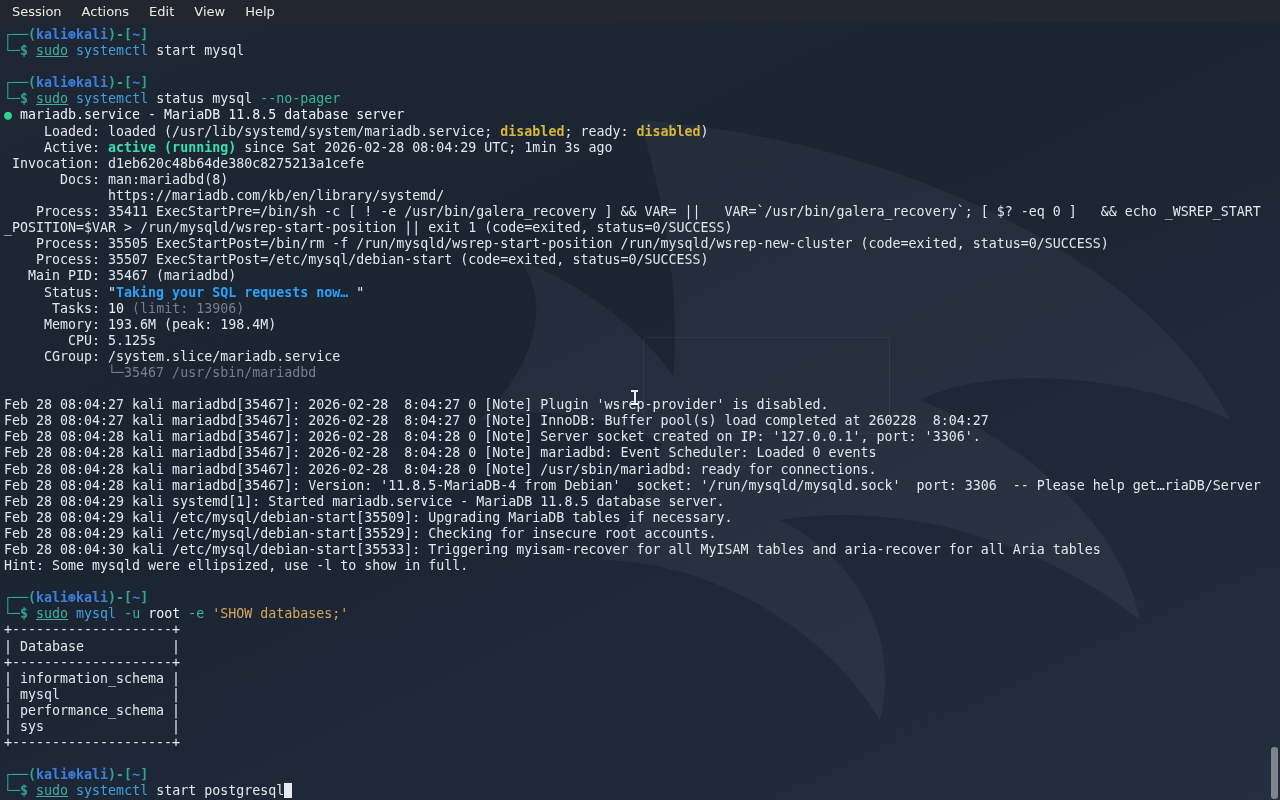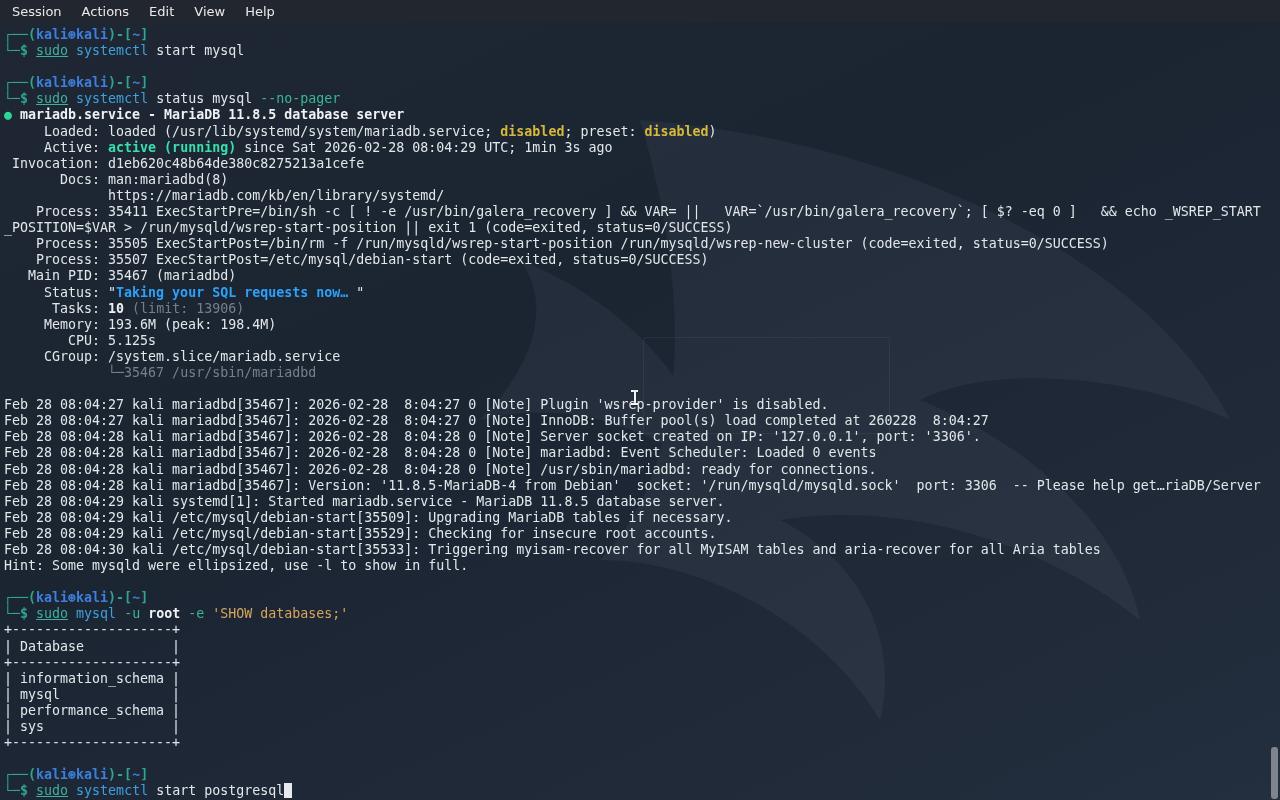--- a/index.html
+++ b/index.html
@@ -17,21 +17,21 @@
   .frame{color:#2fa493;font-weight:bold;}
   .user{color:#3d7fdd;font-weight:bold;}
   .sudo{color:#3faf9d;text-decoration:underline;margin-top:24px;}
   .cmd{color:#3ea1dd;}
   .opt{color:#36b797;margin-top:40px;}
   .str{color:#d7a55b;}
   .yb{color:#d6b93c;font-weight:bold;}
   .gb{color:#38dfae;font-weight:bold;}
   .bb{color:#2da1f8;font-weight:bold;}
   .dot{color:#2fd597;}
-  .hdr{font-weight:bold;color:#eef2f4;}
+  .hdr{font-weight:normal;color:#eef2f4;}
   .dim{color:#76808a;}
   .cursor{background:#e6eaee;color:transparent;}
   
   #watermark{position:absolute;left:0;top:0;width:1280px;height:800px;pointer-events:none;opacity:.05;}
   #ghost-box{position:absolute;left:643px;top:337px;width:245px;height:95px;border:1px solid rgba(200,215,235,.07);
              border-radius:3px;pointer-events:none;}
   
   #scrollbar-thumb{position:absolute;right:2px;top:747px;width:7px;height:52px;border-radius:3px;
                    background:#80858d;}
   
@@ -59,21 +59,21 @@
   </svg>
   <div id="ghost-box"></div>
 
   <div id="terminal">
       <div class="tline"><span class="frame">┌──(</span><span class="user">kali⊛kali</span><span class="frame">)-[</span><span class="user">~</span><span class="frame">]</span></div>
       <div class="tline"><span class="frame">└─$</span><span> </span><span class="sudo">sudo</span><span> </span><span class="cmd">systemctl</span><span> start mysql</span></div>
       <div class="tline">&nbsp;</div>
       <div class="tline"><span class="frame">┌──(</span><span class="user">kali⊛kali</span><span class="frame">)-[</span><span class="user">~</span><span class="frame">]</span></div>
       <div class="tline"><span class="frame">└─$</span><span> </span><span class="sudo">sudo</span><span> </span><span class="cmd">systemctl</span><span> status mysql </span><span class="opt">--no-pager</span></div>
       <div class="tline"><span class="dot">● </span><span class="hdr">mariadb.service - MariaDB 11.8.5 database server</span></div>
-      <div class="tline"><span>     Loaded: loaded (/usr/lib/systemd/system/mariadb.service; </span><span class="yb">disabled</span><span>; preset: </span><span class="yb">disabled</span><span>)</span></div>
+      <div class="tline"><span>     Loaded: loaded (/usr/lib/systemd/system/mariadb.service; </span><span class="yb">disabled</span><span>; ready: </span><span class="yb">disabled</span><span>)</span></div>
       <div class="tline"><span>     Active: </span><span class="gb">active (running)</span><span> since Sat 2026-02-28 08:04:29 UTC; 1min 3s ago</span></div>
       <div class="tline"><span> Invocation: d1eb620c48b64de380c8275213a1cefe</span></div>
       <div class="tline"><span>       Docs: man:mariadbd(8)</span></div>
       <div class="tline"><span>             https://mariadb.com/kb/en/library/systemd/</span></div>
       <div class="tline"><span>    Process: 35411 ExecStartPre=/bin/sh -c [ ! -e /usr/bin/galera_recovery ] &amp;&amp; VAR= ||   VAR=`/usr/bin/galera_recovery`; [ $? -eq 0 ]   &amp;&amp; echo _WSREP_START</span></div>
       <div class="tline"><span>_POSITION=$VAR &gt; /run/mysqld/wsrep-start-position || exit 1 (code=exited, status=0/SUCCESS)</span></div>
       <div class="tline"><span>    Process: 35505 ExecStartPost=/bin/rm -f /run/mysqld/wsrep-start-position /run/mysqld/wsrep-new-cluster (code=exited, status=0/SUCCESS)</span></div>
       <div class="tline"><span>    Process: 35507 ExecStartPost=/etc/mysql/debian-start (code=exited, status=0/SUCCESS)</span></div>
       <div class="tline"><span>   Main PID: 35467 (mariadbd)</span></div>
       <div class="tline"><span>     Status: "</span><span class="bb">Taking your SQL requests now… </span><span>"</span></div>

